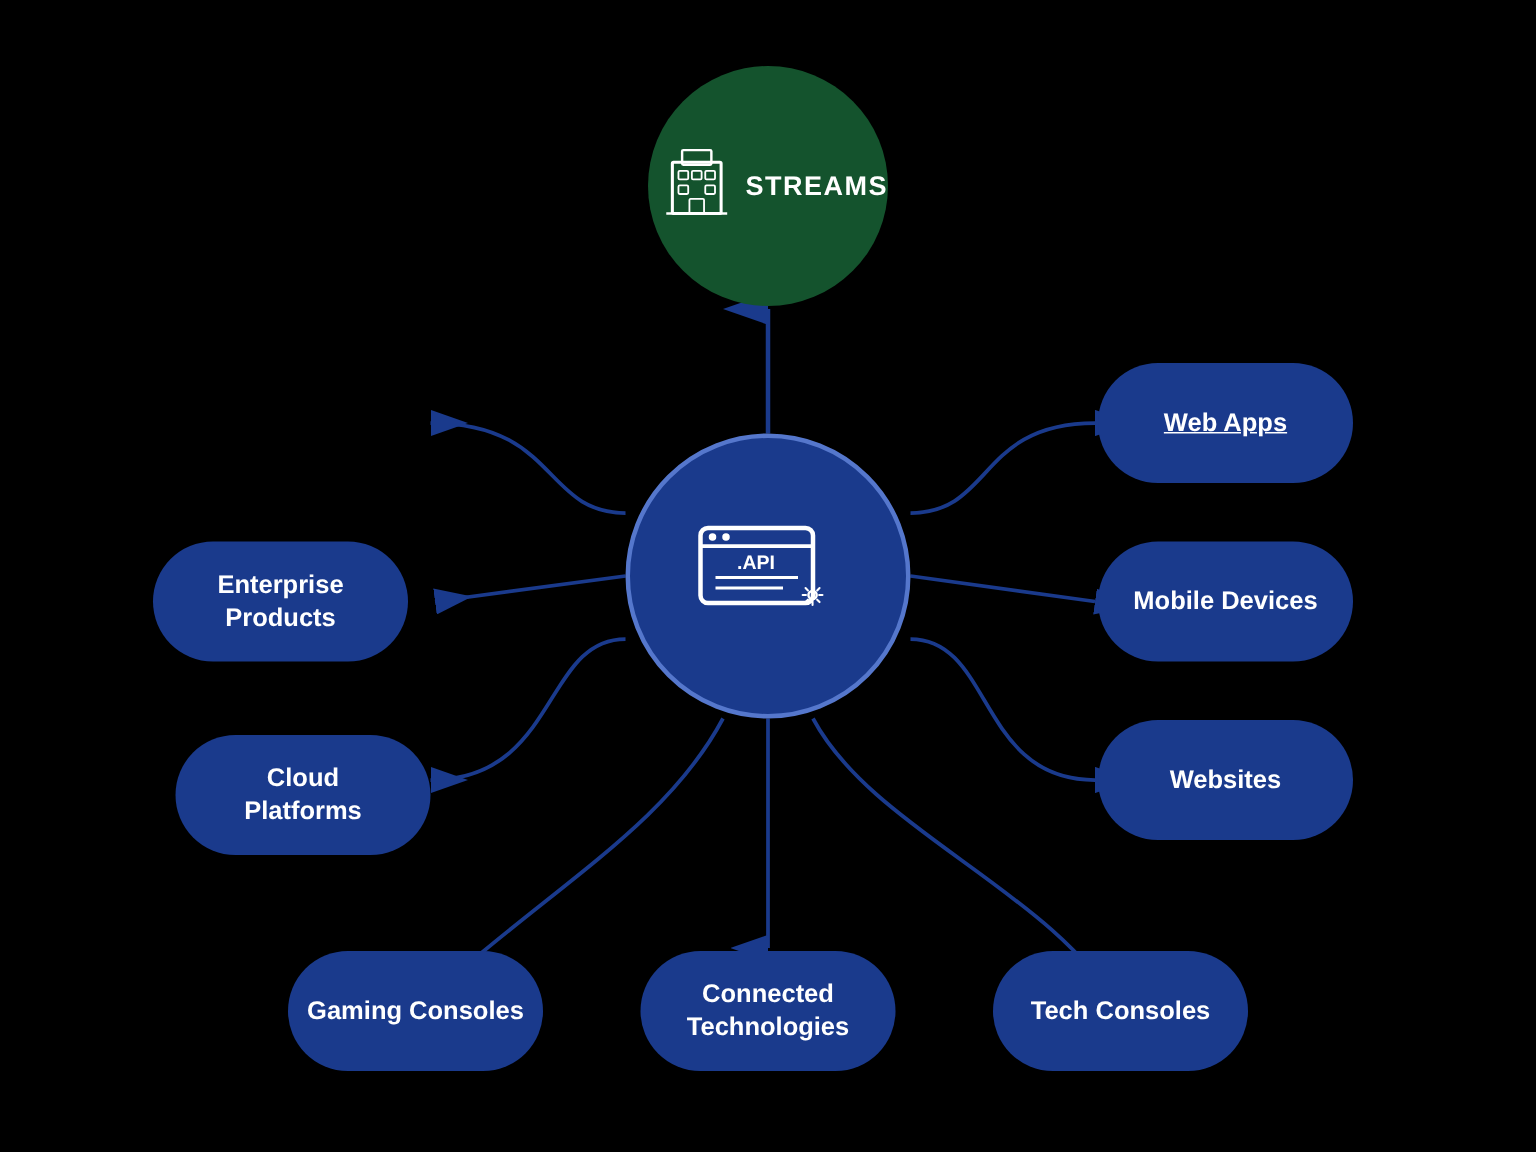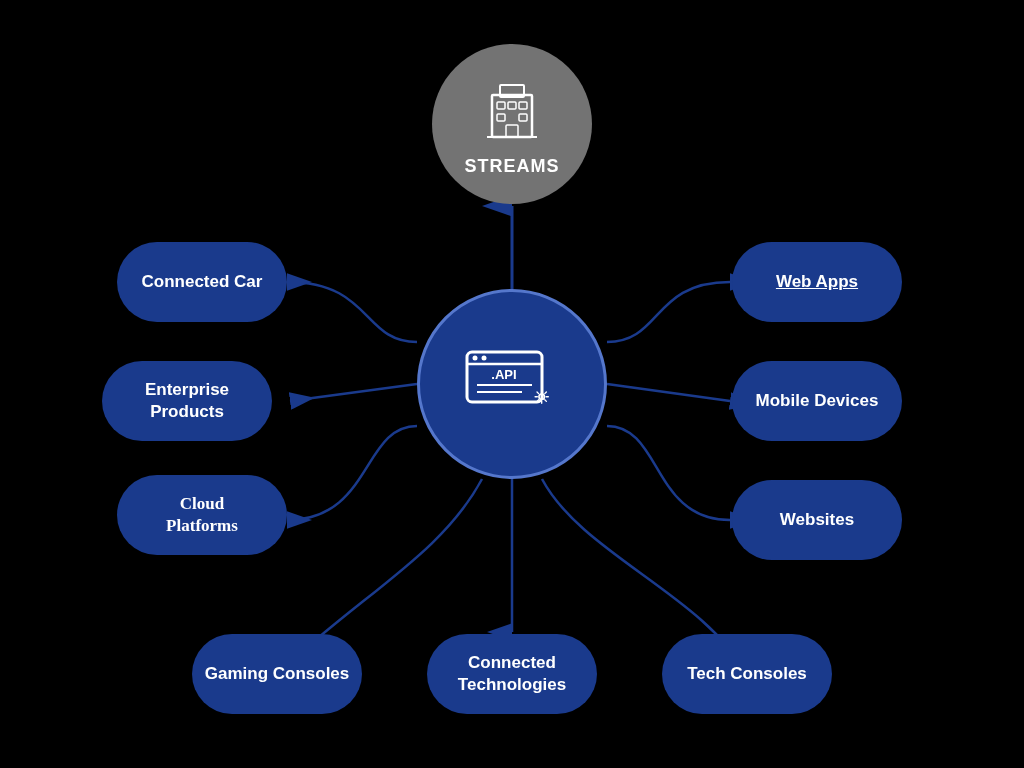--- a/index.html
+++ b/index.html
@@ -53,33 +53,33 @@
       background: #1a3a8c;
       border: 3px solid #5577cc;
       flex-direction: column;
       font-size: 14px;
     }
 
     .node-top {
       width: 160px;
       height: 160px;
       border-radius: 50%;
-      background: #737373;
-      flex-direction: column;
+      background: #14532d;
+      flex-direction: row;
       font-size: 18px;
       font-weight: 900;
       letter-spacing: 1px;
     }
 
     
     .pos-center   { left: 355px; top: 265px; justify-content: center; }
     .pos-top      { left: 370px; top: 20px; }
     .pos-left1    { left: 55px;  top: 218px; }
     .pos-left2    { left: 40px;  top: 337px; }
-    .pos-left3    { left: 55px;  top: 451px; font-family: Liberation Serif, serif; }
+    .pos-left3    { left: 55px;  top: 466px; }
     .pos-right1   { left: 670px; top: 218px; text-decoration: underline; }
     .pos-right2   { left: 670px; top: 337px; }
     .pos-right3   { left: 670px; top: 456px; }
     .pos-bot1     { left: 130px; top: 610px; }
     .pos-bot2     { left: 365px; top: 610px; }
     .pos-bot3     { left: 600px; top: 610px; }
 
     
     .api-icon {
       width: 100px;
@@ -179,23 +179,20 @@
       <rect x="25" y="37" width="8" height="7" rx="1" stroke="white" stroke-width="1.5" fill="none"></rect>
       <rect x="47" y="37" width="8" height="7" rx="1" stroke="white" stroke-width="1.5" fill="none"></rect>
 
       <rect x="34" y="48" width="12" height="12" rx="1" stroke="white" stroke-width="1.5" fill="none"></rect>
 
       <line x1="15" y1="60" x2="65" y2="60" stroke="white" stroke-width="2"></line>
     </svg>
     <span style="font-size:18px; font-weight:900; letter-spacing:1px;">STREAMS</span>
   </div>
 
-  <div class="node node-pill pos-left1">
-    <span>Connected Car</span>
-  </div>
   <div class="node node-pill pos-left2">
     <span>Enterprise<br>Products</span>
   </div>
   <div class="node node-pill pos-left3">
     <span>Cloud<br>Platforms</span>
   </div>
 
   <div class="node node-pill pos-right1">
     <span>Web Apps</span>
   </div>

